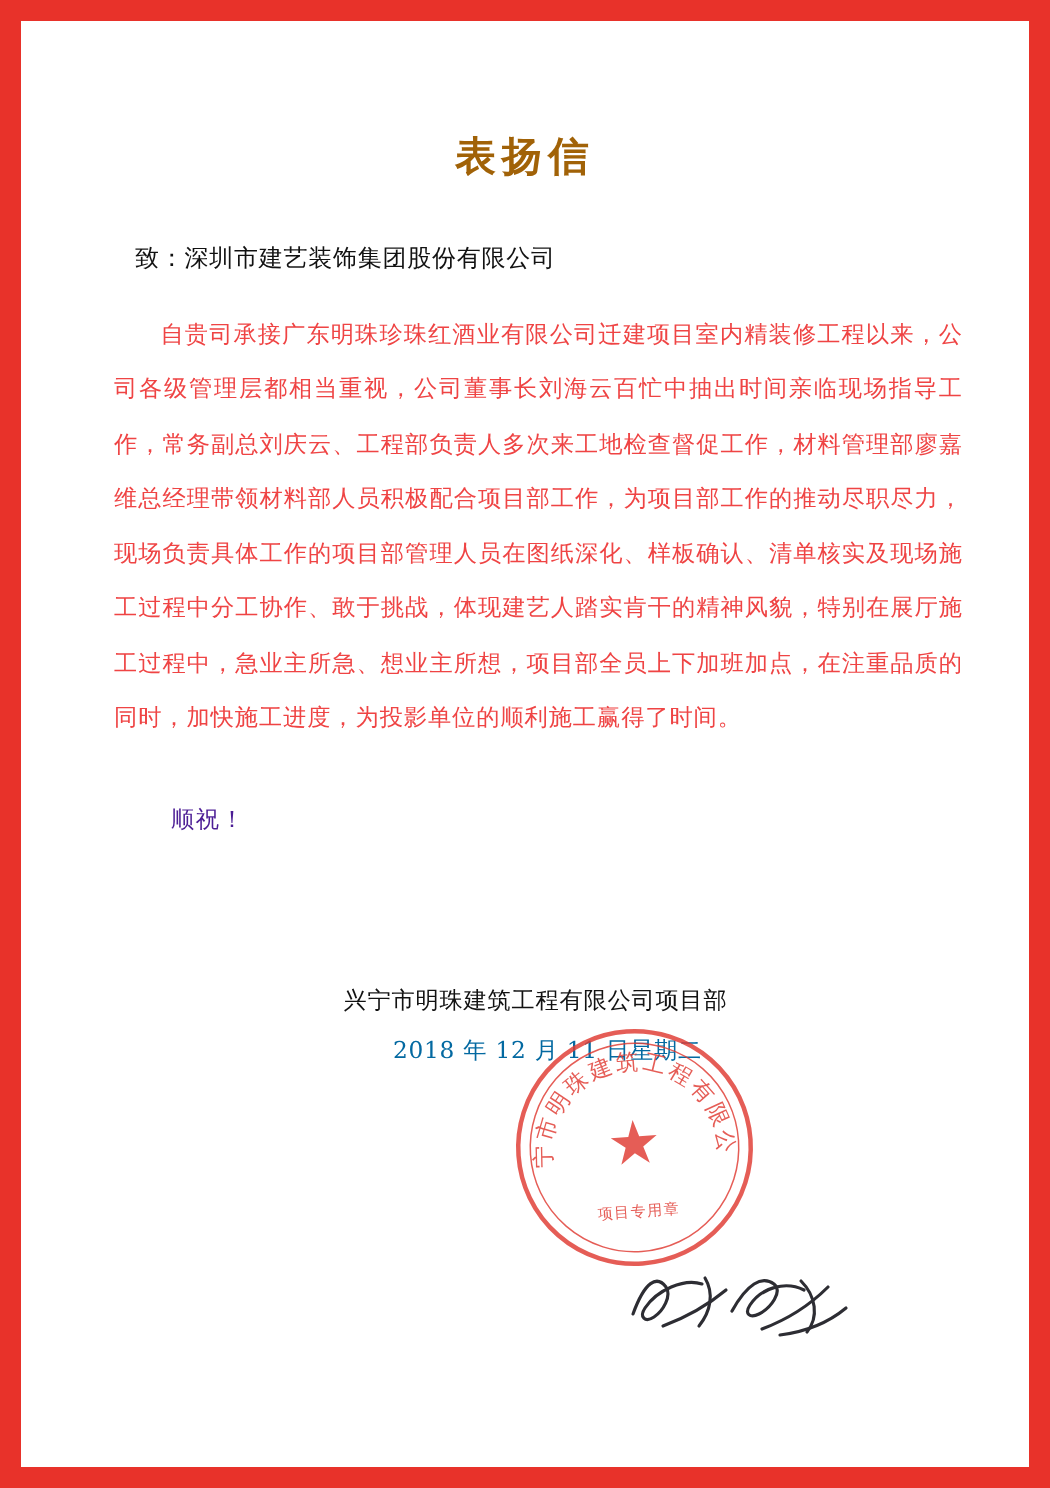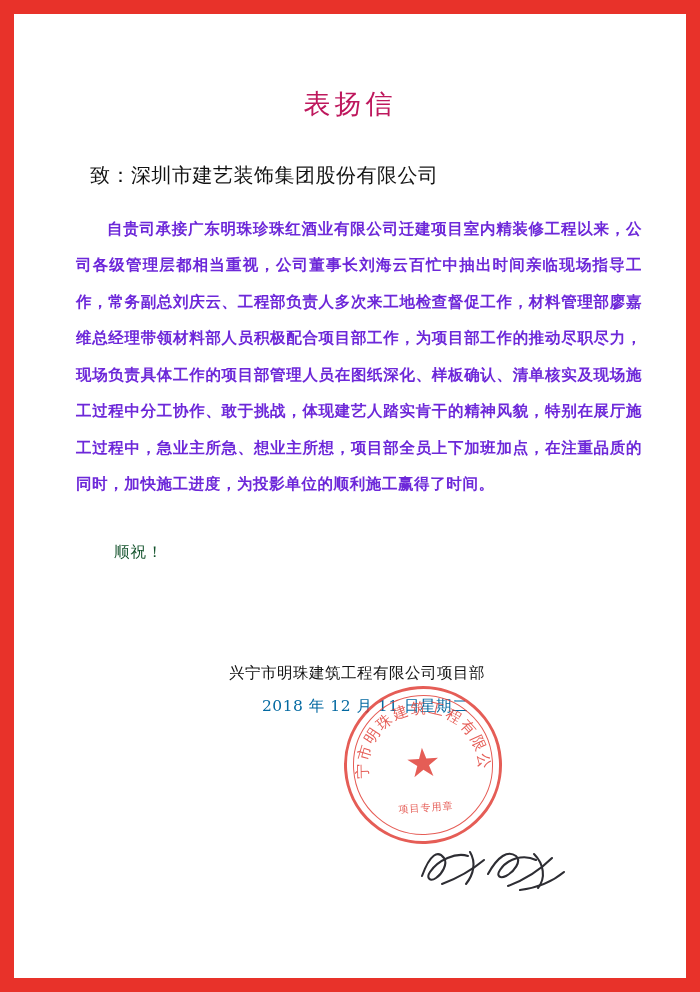--- a/index.html
+++ b/index.html
@@ -29,49 +29,48 @@
     top: 0;
     left: 0;
     right: 0;
     bottom: 0;
     background: #ffffff;
     overflow: hidden;
   }
   .doc-title {
     text-align: center;
     font-size: 27px;
-    font-weight: normal;
+    font-weight: bold;
     letter-spacing: 4px;
-    color: #be185d;
+    color: #a16207;
     margin-top: 72px;
     font-family: "DejaVu Serif", serif;
   }
   .salutation {
     margin-top: 40px;
     margin-left: 76px;
-    font-size: 20px;
+    font-size: 16px;
     color: #121212;
     letter-spacing: 0.5px;
   }
   .body-text {
     margin: 22px 44px 0 62px;
     font-size: 15.5px;
     line-height: 2.35;
-    color: #6d28d9;
+    color: #ef4444;
     text-align: justify;
     text-justify: inter-ideograph;
     text-indent: 2em;
     letter-spacing: 0.6px;
-    font-weight: bold;
   }
   .closing {
     margin-top: 40px;
     margin-left: 100px;
     font-size: 15.5px;
-    color: #14532d;
+    color: #4c1d95;
     letter-spacing: 1px;
   }
   .signature-block {
     margin-top: 100px;
     text-align: center;
     position: relative;
   }
   .sign-org {
     font-size: 15.5px;
     color: #121212;

